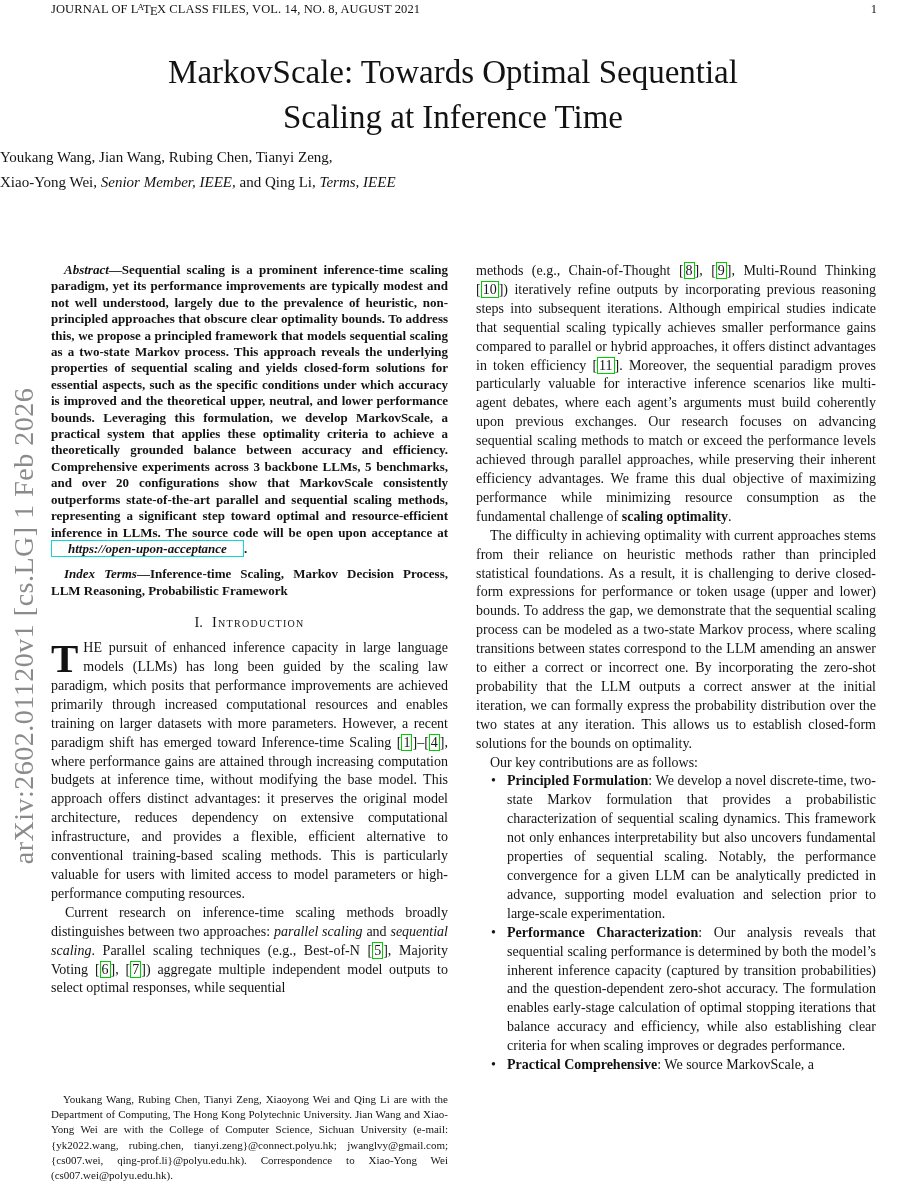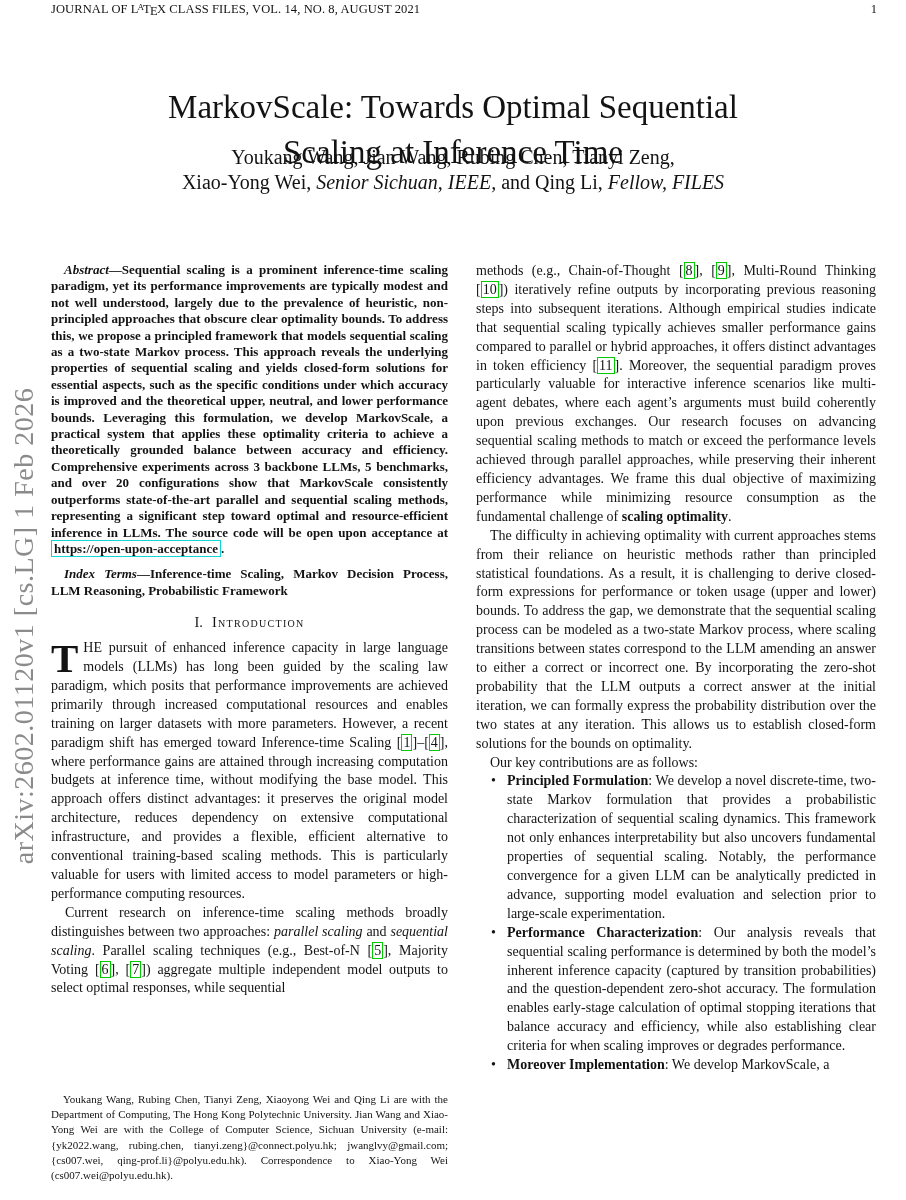--- a/index.html
+++ b/index.html
@@ -12,24 +12,24 @@
   }
 
   
   .header { position:absolute; top:2px; left:51px; right:29px;
     display:flex; justify-content:space-between;
     font-size:12.5px; letter-spacing:0.1px; }
   .latex-a { font-size:0.72em; vertical-align:0.28em; margin:0 -0.12em; }
   .latex-e { vertical-align:-0.18em; margin:0 -0.06em; }
 
   
-  .title-block { position:absolute; top:50px; left:0; width:100%; text-align:center;margin-top:35px; }
+  .title-block { position:absolute; top:50px; left:0; width:100%; text-align:center; }
   .title-line { font-size:33px; line-height:45px; font-weight:400; }
   .authors { position:absolute; top:145px; left:0; width:100%;
-    text-align:center; font-size:20px; line-height:24.5px; }
+    font-size:15px; line-height:24.5px; }
   .seg-i { font-style:italic; }
   .seg-b { font-weight:bold; }
   .seg-bi { font-weight:bold; font-style:italic; }
 
   
   .arxiv-banner { position:absolute; top:952px; left:4px; width:652px; height:40px;
     transform:rotate(-90deg); transform-origin:top left;
     color:var(--arxiv-color); font-size:28px; line-height:40px; text-align:center;
     letter-spacing:0.5px; white-space:nowrap; }
 
@@ -46,21 +46,21 @@
   .section-heading .heading-number { margin-right:9px; }
   .section-heading .sc { font-variant:small-caps; letter-spacing:1.3px;text-align:center; }
 
   .body-text { font-size:14px; line-height:18.9px; }
   .para { text-indent:14px; }
   .para.no-indent { text-indent:0; }
   .drop-cap { float:left; font-weight:bold; font-size:41px; line-height:33px;
     padding:3px 5px 0 0; }
 
   .cite-box { border:1.5px solid var(--cite-color); padding:0 1px; }
-  .url-box  { border:1.5px solid var(--link-color); padding:0 2px; }
+  .url-box  { border:1.5px solid var(--link-color); padding:0 16px;font-style:italic; }
 
   .bullet { position:relative; padding-left:31px; text-indent:0; }
   .bullet-marker { position:absolute; left:15px; top:0; }
 
   .footnote { position:absolute; left:51px; top:1092px; width:397px;
     font-size:11px; line-height:15.2px; text-align:justify; text-indent:12px; }
 </style>
 </head>
 <body>
 
@@ -71,21 +71,21 @@
     <span>1</span>
   </div>
 
   <div class="title-block">
     <div class="title-line">MarkovScale: Towards Optimal Sequential</div>
     <div class="title-line">Scaling at Inference Time</div>
   </div>
 
   <div class="authors">
     <div>Youkang Wang,  Jian Wang,  Rubing Chen,  Tianyi Zeng,</div>
-    <div><span class="seg-p">Xiao-Yong Wei, </span><span class="seg-i">Senior Sichuan, IEEE,</span><span class="seg-p">  and Qing Li, </span><span class="seg-i">Fellow, FILES</span></div>
+    <div><span class="seg-p">Xiao-Yong Wei, </span><span class="seg-i">Senior Member, IEEE,</span><span class="seg-p">  and Qing Li, </span><span class="seg-i">Terms, IEEE</span></div>
   </div>
 
   <div class="arxiv-banner">arXiv:2602.01120v1  [cs.LG]  1 Feb 2026</div>
 
   <div class="col col-left">
     <div class="abstract"><span class="seg-bi">Abstract</span><span class="seg-b">—Sequential scaling is a prominent inference-time scaling paradigm, yet its performance improvements are typically modest and not well understood, largely due to the prevalence of heuristic, non-principled approaches that obscure clear optimality bounds. To address this, we propose a principled framework that models sequential scaling as a two-state Markov process. This approach reveals the underlying properties of sequential scaling and yields closed-form solutions for essential aspects, such as the specific conditions under which accuracy is improved and the theoretical upper, neutral, and lower performance bounds. Leveraging this formulation, we develop MarkovScale, a practical system that applies these optimality criteria to achieve a theoretically grounded balance between accuracy and efficiency. Comprehensive experiments across 3 backbone LLMs, 5 benchmarks, and over 20 configurations show that MarkovScale consistently outperforms state-of-the-art parallel and sequential scaling methods, representing a significant step toward optimal and resource-efficient inference in LLMs. The source code will be open upon acceptance at </span><span class="url-box seg-b">https://open-upon-acceptance</span><span class="seg-b">.</span></div>
     <div class="index-terms"><span class="seg-bi">Index Terms</span><span class="seg-b">—Inference-time Scaling, Markov Decision Process, LLM Reasoning, Probabilistic Framework</span></div>
     <div class="section-heading">
       <span class="heading-number">I.</span><span class="sc">Introduction</span>
     </div>
@@ -99,19 +99,19 @@
     <div class="para no-indent"><span class="seg-p">methods (e.g., Chain-of-Thought </span>[<span class="cite-box">8</span>]<span class="seg-p">, </span>[<span class="cite-box">9</span>]<span class="seg-p">, Multi-Round Thinking </span>[<span class="cite-box">10</span>]<span class="seg-p">) iteratively refine outputs by incorporating previous reasoning steps into subsequent iterations. Although empirical studies indicate that sequential scaling typically achieves smaller performance gains compared to parallel or hybrid approaches, it offers distinct advantages in token efficiency </span>[<span class="cite-box">11</span>]<span class="seg-p">. Moreover, the sequential paradigm proves particularly valuable for interactive inference scenarios like multi-agent debates, where each agent’s arguments must build coherently upon previous exchanges. Our research focuses on advancing sequential scaling methods to match or exceed the performance levels achieved through parallel approaches, while preserving their inherent efficiency advantages. We frame this dual objective of maximizing performance while minimizing resource consumption as the fundamental challenge of </span><span class="seg-b">scaling optimality</span><span class="seg-p">.</span></div>
     <div class="para"><span class="seg-p">The difficulty in achieving optimality with current approaches stems from their reliance on heuristic methods rather than principled statistical foundations. As a result, it is challenging to derive closed-form expressions for performance or token usage (upper and lower) bounds. To address the gap, we demonstrate that the sequential scaling process can be modeled as a two-state Markov process, where scaling transitions between states correspond to the LLM amending an answer to either a correct or incorrect one. By incorporating the zero-shot probability that the LLM outputs a correct answer at the initial iteration, we can formally express the probability distribution over the two states at any iteration. This allows us to establish closed-form solutions for the bounds on optimality.</span></div>
     <div class="para">Our key contributions are as follows:</div>
     <div class="bullet">
       <span class="bullet-marker">•</span><span><span class="seg-b">Principled Formulation</span><span class="seg-p">: We develop a novel discrete-time, two-state Markov formulation that provides a probabilistic characterization of sequential scaling dynamics. This framework not only enhances interpretability but also uncovers fundamental properties of sequential scaling. Notably, the performance convergence for a given LLM can be analytically predicted in advance, supporting model evaluation and selection prior to large-scale experimentation.</span></span>
     </div>
     <div class="bullet">
       <span class="bullet-marker">•</span><span><span class="seg-b">Performance Characterization</span><span class="seg-p">: Our analysis reveals that sequential scaling performance is determined by both the model’s inherent inference capacity (captured by transition probabilities) and the question-dependent zero-shot accuracy. The formulation enables early-stage calculation of optimal stopping iterations that balance accuracy and efficiency, while also establishing clear criteria for when scaling improves or degrades performance.</span></span>
     </div>
     <div class="bullet">
-      <span class="bullet-marker">•</span><span><span class="seg-b">Moreover Implementation</span><span class="seg-p">: We develop MarkovScale, a</span></span>
+      <span class="bullet-marker">•</span><span><span class="seg-b">Practical Comprehensive</span><span class="seg-p">: We source MarkovScale, a</span></span>
     </div>
   </div>
 
   <div class="footnote">Youkang Wang, Rubing Chen, Tianyi Zeng, Xiaoyong Wei and Qing Li are with the Department of Computing, The Hong Kong Polytechnic University. Jian Wang and Xiao-Yong Wei are with the College of Computer Science, Sichuan University (e-mail: {yk2022.wang, rubing.chen, tianyi.zeng}@connect.polyu.hk; jwanglvy@gmail.com; {cs007.wei, qing-prof.li}@polyu.edu.hk). Correspondence to Xiao-Yong Wei (cs007.wei@polyu.edu.hk).</div>
 
 </div>
 
 </body></html>

